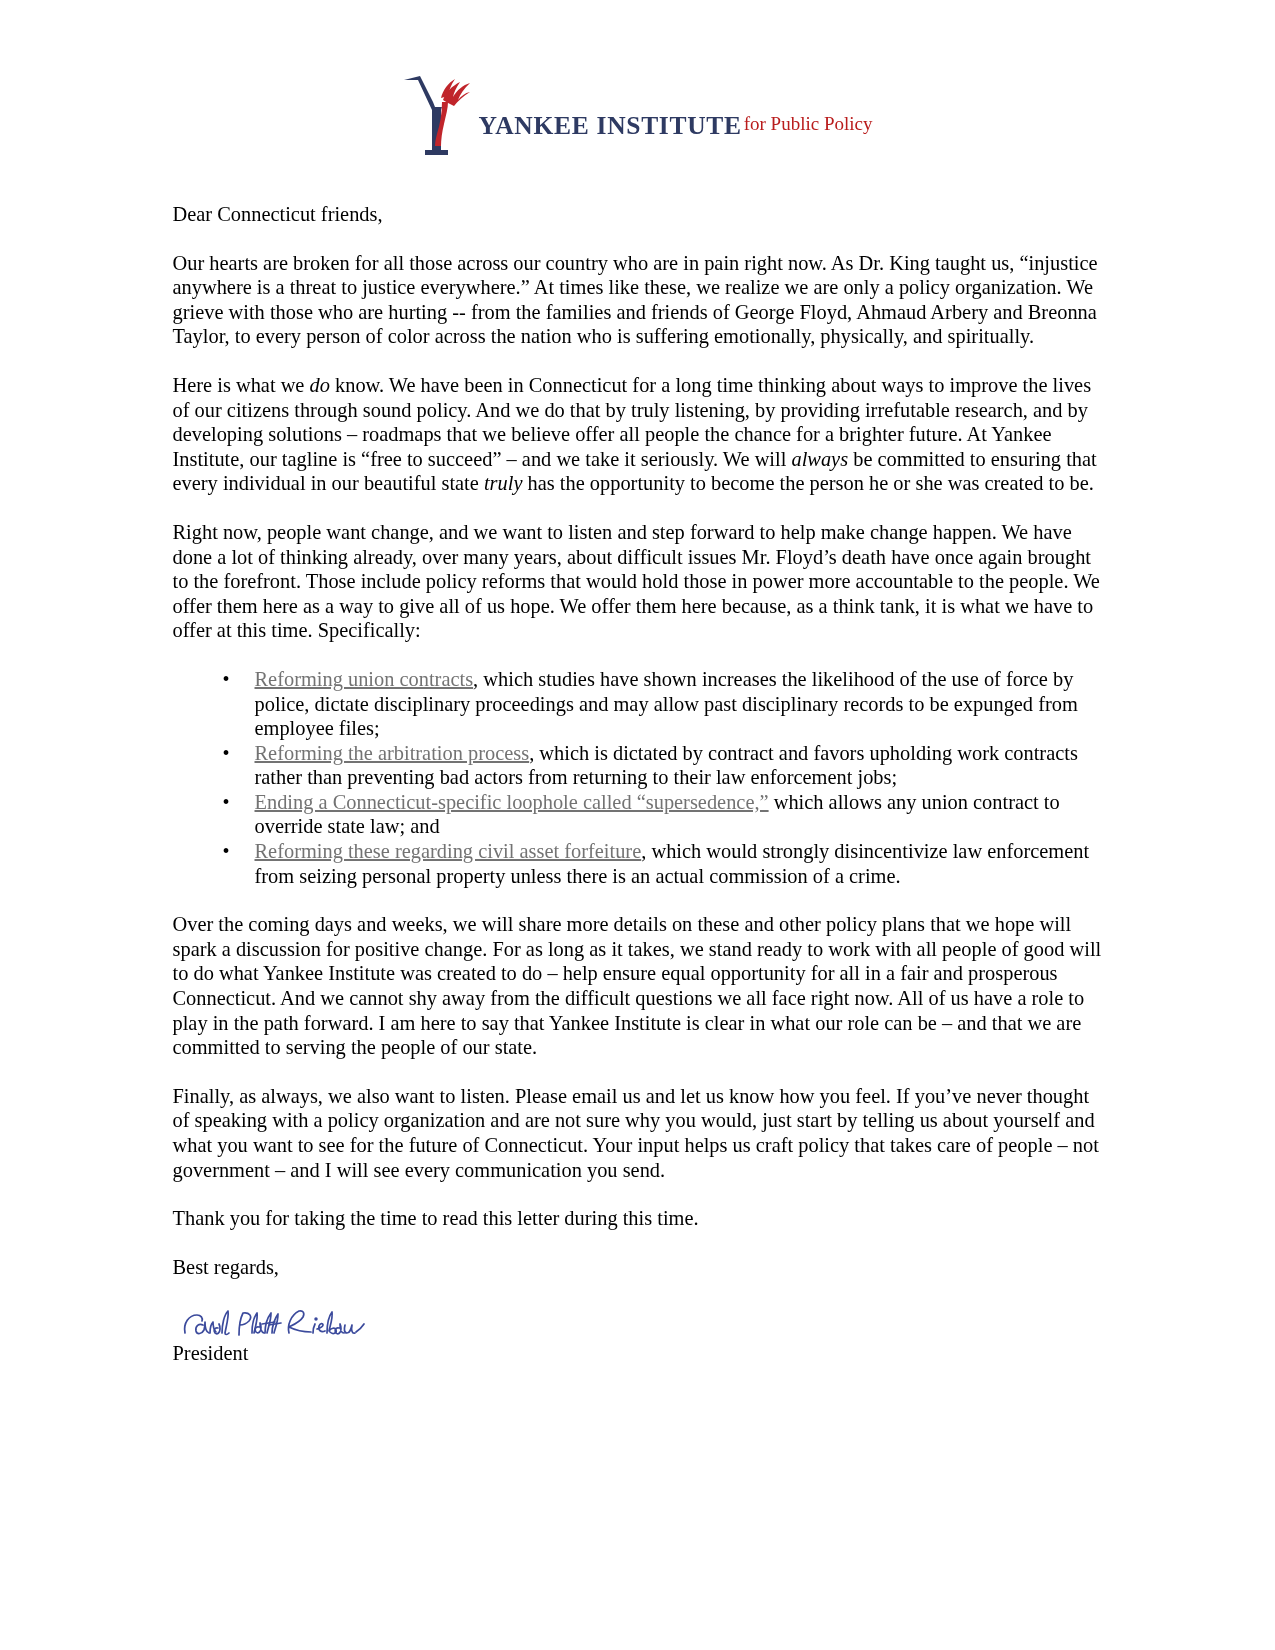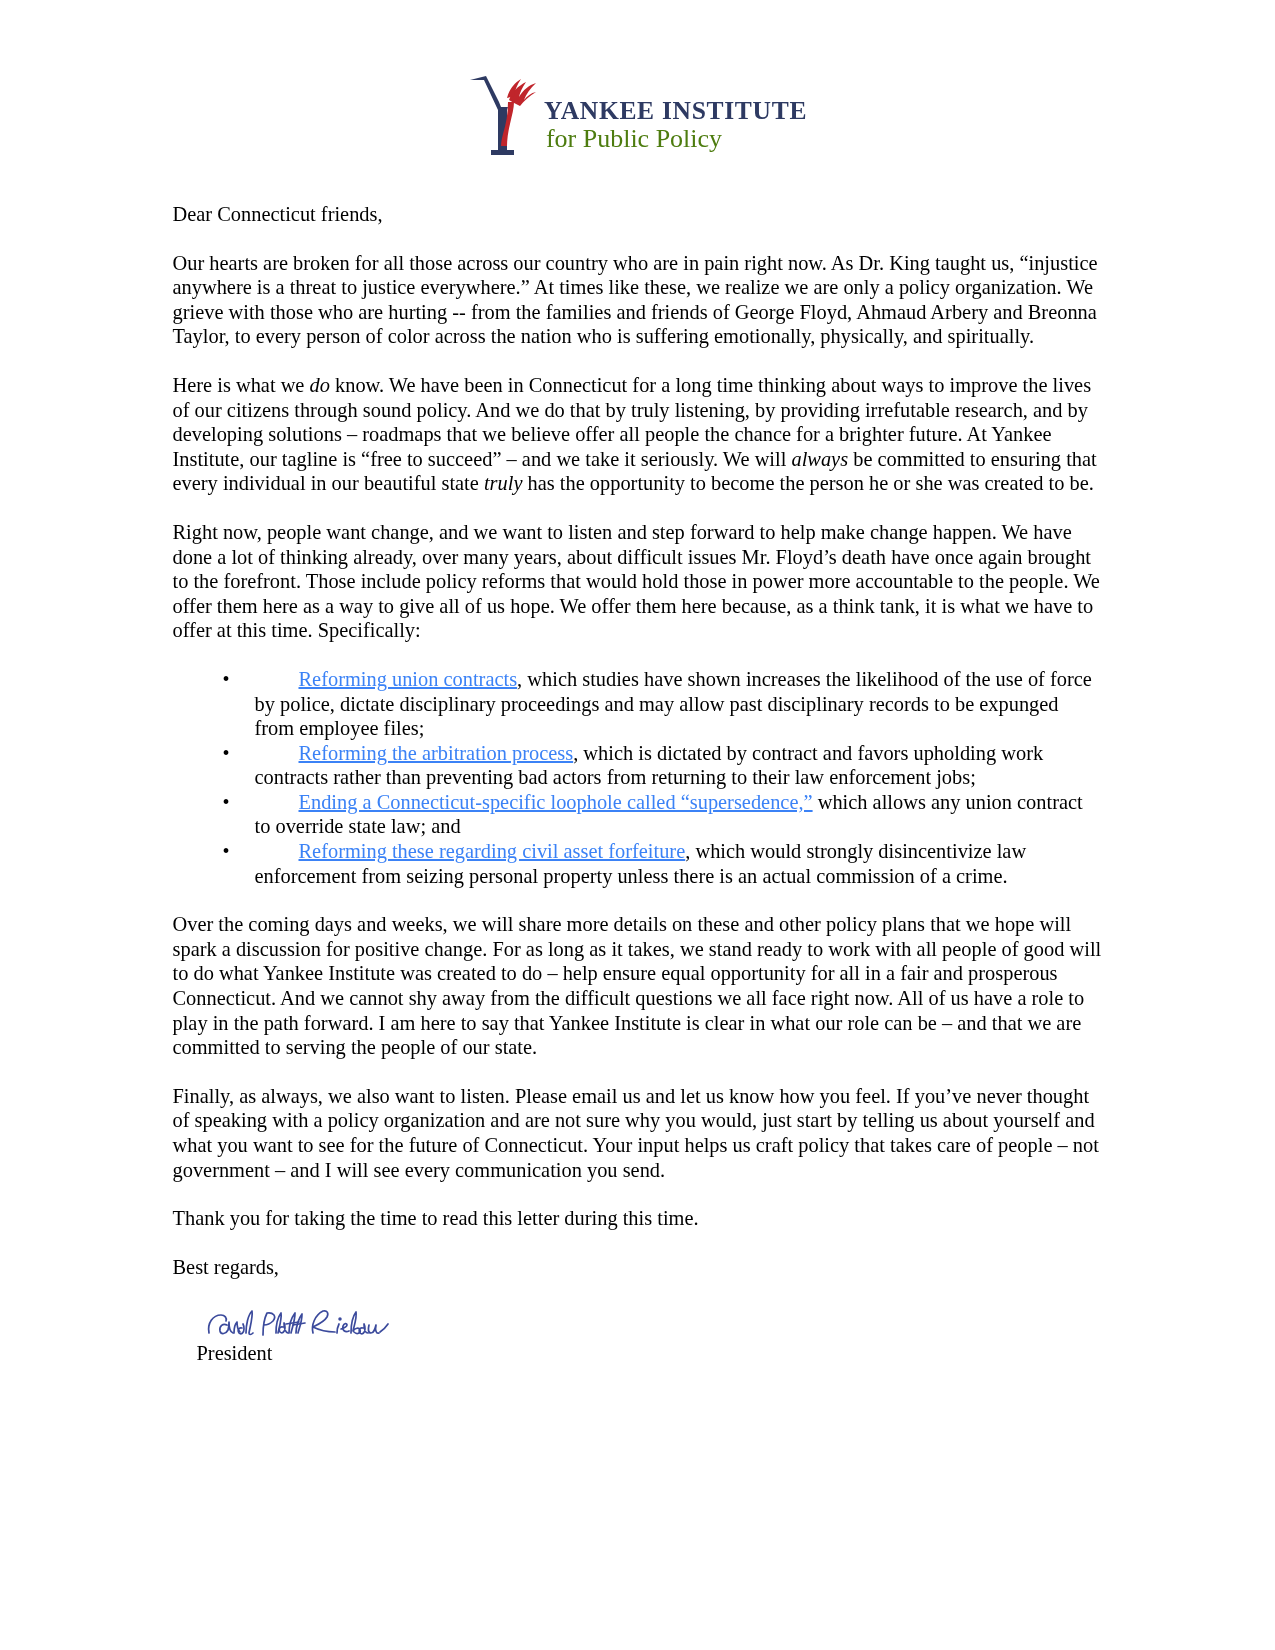--- a/index.html
+++ b/index.html
@@ -39,38 +39,38 @@
   }
   .logo-mark {
     width: 70px;
     height: 92px;
     position: relative;
     flex: 0 0 auto;
   }
   .logo-mark svg { display: block; }
   .logo-words {
     display: flex;
-    flex-direction: column;
+    flex-direction: row;
     padding-left: 2px;
     padding-top: 16px;
   }
   .logo-line1 {
     font-family: "Liberation Serif", "DejaVu Serif", serif;
     font-size: 25.5px;
     font-weight: bold;
     letter-spacing: 0.7px;
     color: #2e3a62;
     line-height: 1.05;
     white-space: nowrap;
   }
   .logo-line2 {
     font-family: "Liberation Serif", "DejaVu Serif", serif;
-    font-size: 26px;
+    font-size: 19px;
     font-weight: normal;
-    color: #4d7c0f;
+    color: #b91c1c;
     line-height: 1.15;
     padding-left: 2px;
     white-space: nowrap;
   }
 
   
   .letter {
     margin: 0 auto;
     width: 930px;
     padding-top: 38px;
@@ -100,32 +100,30 @@
     line-height: 24.6px;
   }
   .bullets li .bullet-dot {
     position: absolute;
     left: 4px;
     top: 0;
     font-size: 20px;
     line-height: 24.6px;
   }
   .link {
-    color: #3b82f6;
+    color: #737373;
     text-underline-offset: 1px;
-    margin-left: 44px;
   }
   .list-block {
     margin: 0 0 24px 0;
   }
 
   
   .signature-area {
     margin-top: 10px;
-    margin-left: 24px;
   }
   .signature-img {
     height: 38px;
     margin: 6px 0 0 6px;
   }
   .sig-line {
     margin: 0;
     line-height: 24.6px;
   }
 </style>

